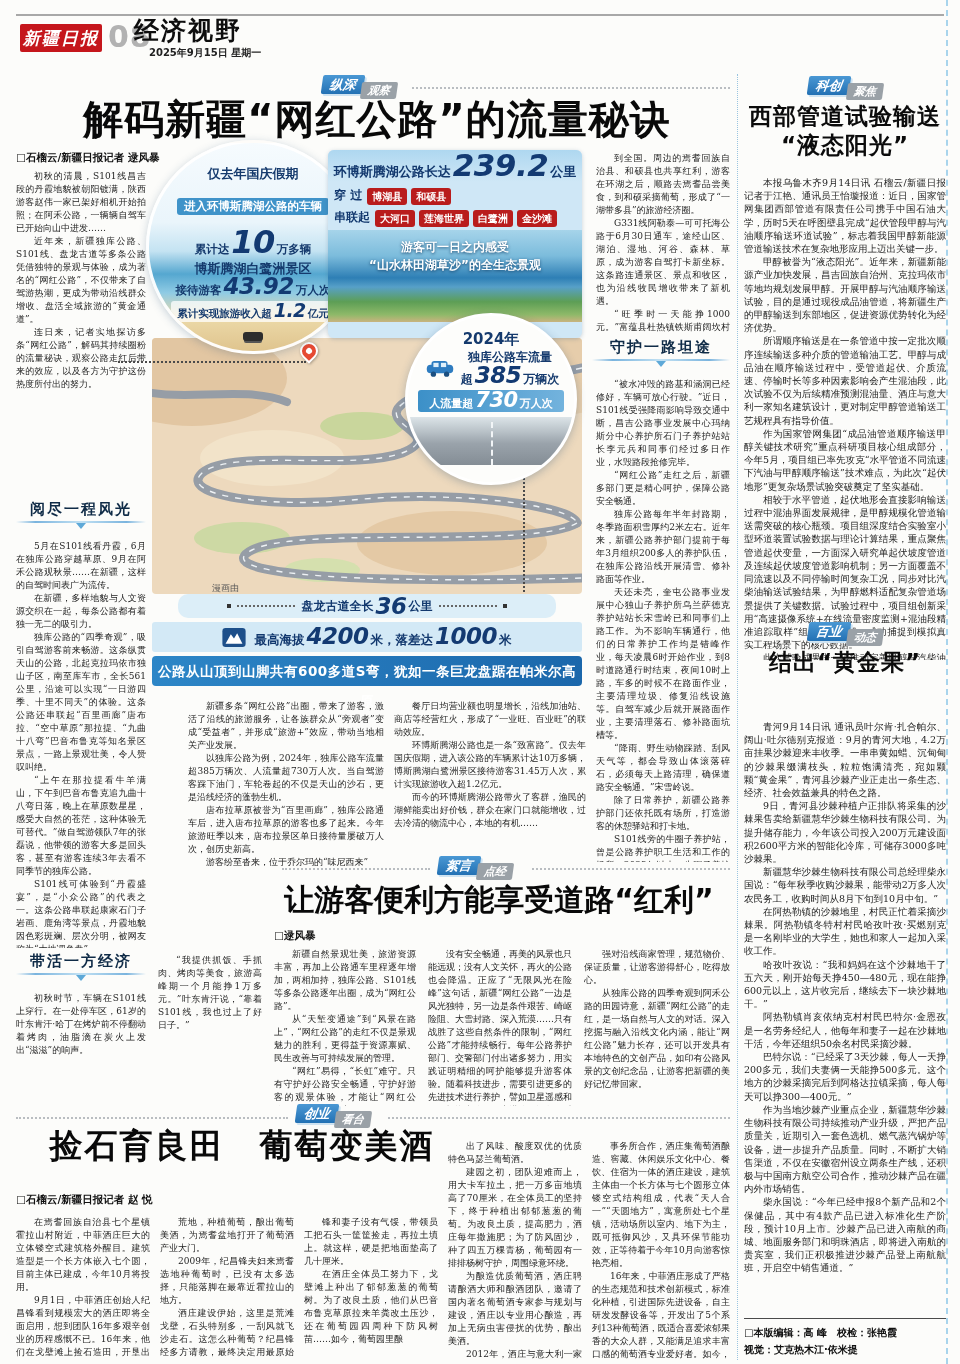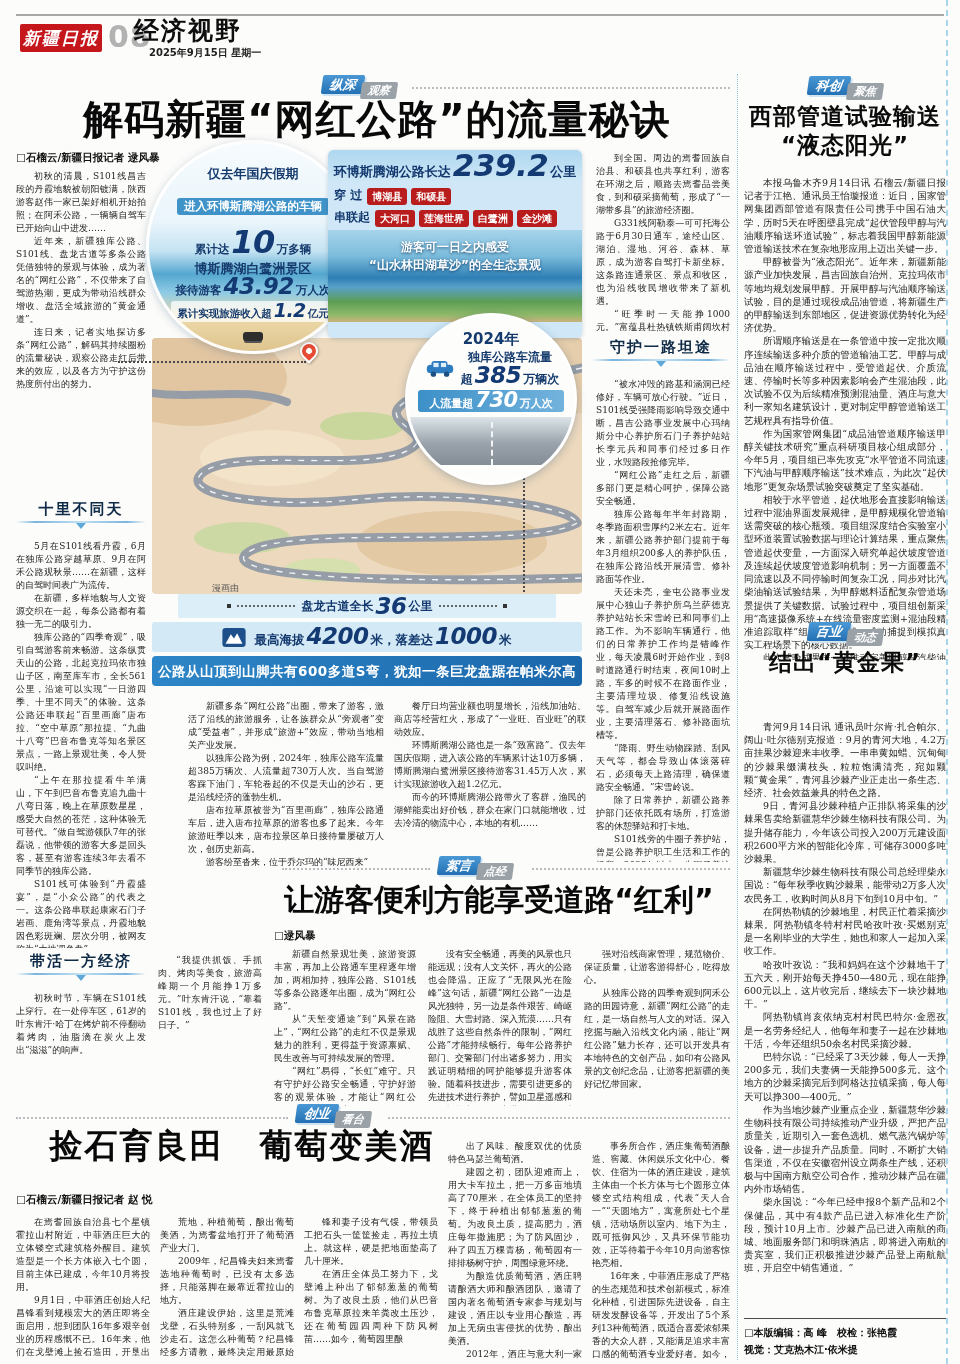--- a/index.html
+++ b/index.html
@@ -82,21 +82,21 @@
              color:#fff; font:bold 11px/1.1 "DejaVu Sans",sans-serif; padding:2px 0; }
   .c2-band .ig-num { color:#fff; }
   .c2-photo { margin-top:5px; height:48px;
       background:linear-gradient(180deg,#dce4e8 0%,#b9c2c8 30%,#9aa3ab 55%,#848d95 100%); position:relative; }
   .c2-photo .lane { position:absolute; left:50%; top:10%; bottom:0; border-left:2px dashed #f2f5f7; }
 
   .pin { width:18px; height:18px; background:#e64a33; border:2px solid #fff; border-radius:50% 50% 50% 0;
          transform:rotate(-45deg); box-shadow:0 1px 3px rgba(0,0,0,.35); }
   .pin .dot { width:6px; height:6px; background:#fff; border-radius:50%; margin:4px 0 0 4px; }
 
-  .banner1 { display:flex; align-items:center; justify-content:center; background:#dceef8; border-radius:1px; }
+  .banner1 { display:flex; align-items:center; justify-content:center; background:#dceef8; border-radius:10px; }
   .b1-sq { width:4px; height:4px; background:#333; }
   .b1-dash { width:58px; border-top:2px dotted #666; margin:0 6px; }
   .banner1 .txt { font:bold 12px/1 "DejaVu Sans",sans-serif; color:#12386e; display:flex; align-items:center; }
   .banner2 { display:flex; align-items:center; justify-content:center; background:#d3e9f6;
              font:bold 12.5px/1 "DejaVu Sans",sans-serif; color:#12386e; border-radius:3px; }
   .banner3 { background:linear-gradient(90deg,#2d86c7,#1b67ab); color:#fff; text-align:center;
              font:bold 13.5px/30px "DejaVu Sans",sans-serif; border-radius:4px; letter-spacing:.5px; }
   .credit { font:9px/1.5 "DejaVu Sans",sans-serif; color:#555; }
 
   .sb-title { font:900 23px/1.25 "DejaVu Sans",sans-serif; color:#0b0b0b; text-align:center; letter-spacing:1px; }
@@ -127,21 +127,21 @@
   <div class="abs headline" style="left:24px;top:94px;width:706px;">解码新疆“网红公路”的流量秘诀</div>
   <div class="abs byline" style="left:16px;top:152px;">□石榴云/新疆日报记者 逯风暴</div>
 
   <div class="abs col" style="left:16px;top:170px;width:130px;height:328px;">
       <p>初秋的清晨，S101线昌吉段的丹霞地貌被朝阳镀满，陕西游客赵伟一家已架好相机开始拍照；在阿禾公路，一辆辆自驾车已开始向山中进发……</p>
       <p>近年来，新疆独库公路、S101线、盘龙古道等多条公路凭借独特的景观与体验，成为著名的“网红公路”，不仅带来了自驾游热潮，更成为带动沿线群众增收、盘活全域旅游的“黄金通道”。</p>
       <p>连日来，记者实地探访多条“网红公路”，解码其持续圈粉的流量秘诀，观察公路走红后带来的效应，以及各方为守护这份热度所付出的努力。</p>
     </div>
 
   <div class="abs subhead" style="left:16px;top:500px;width:130px;">
-    <div class="subhead-text">十里不同天</div>
+    <div class="subhead-text">阅尽一程风光</div>
     <div class="subhead-rule"></div>
     <div class="subhead-tri"></div>
   </div>
   <div class="abs col" style="left:16px;top:540px;width:130px;height:408px;">
       <p>5月在S101线看丹霞，6月在独库公路穿越草原、9月在阿禾公路观秋景……在新疆，这样的自驾时间表广为流传。</p>
       <p>在新疆，多样地貌与人文资源交织在一起，每条公路都有着独一无二的吸引力。</p>
       <p>独库公路的“四季奇观”，吸引自驾游客前来畅游。这条纵贯天山的公路，北起克拉玛依市独山子区，南至库车市，全长561公里，沿途可以实现“一日游四季、十里不同天”的体验。这条公路还串联起“百里画廊”唐布拉、“空中草原”那拉提、“九曲十八弯”巴音布鲁克等知名景区景点，一路上景观壮美，令人赞叹叫绝。</p>
       <p>“上午在那拉提看牛羊满山，下午到巴音布鲁克追九曲十八弯日落，晚上在草原数星星，感受大自然的苍茫，这种体验无可替代。”做自驾游领队7年的张磊说，他带领的游客大多是回头客，甚至有游客连续3年去看不同季节的独库公路。</p>
       <p>S101线可体验到“丹霞盛宴”，是“小众公路”的代表之一。这条公路串联起康家石门子岩画、鹿角湾等景点，丹霞地貌因色彩斑斓、层次分明，被网友称为“大地调色盘”。</p>
     </div>

